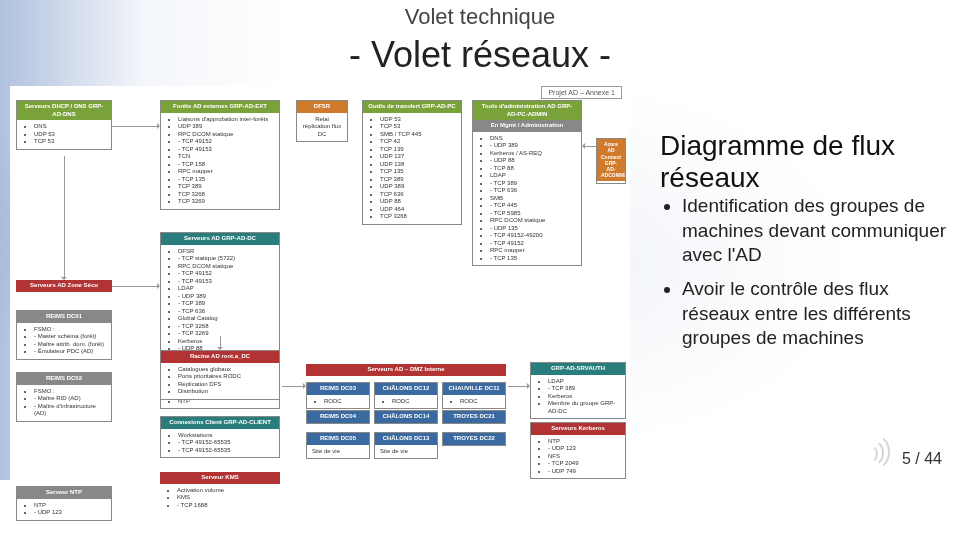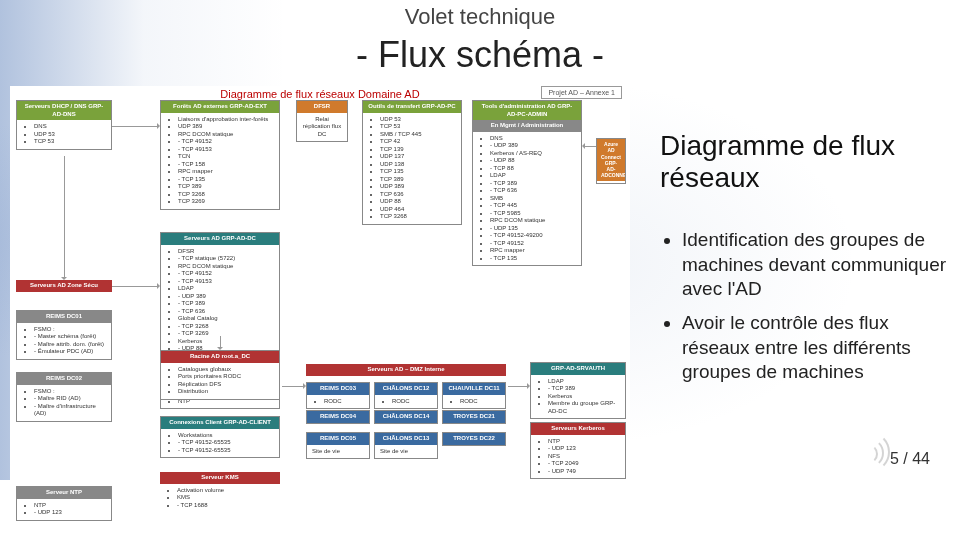--- a/index.html
+++ b/index.html
@@ -75,55 +75,53 @@
     border: 3px solid transparent; border-top-color: #999;
   }
 
   
   .right {
     position: absolute; top: 130px; left: 660px; width: 290px;
     z-index: 2;
   }
   .right h2 {
     font-size: 28px; font-weight: normal; color: #111; line-height: 1.15;
-    margin-bottom: 34px;
   }
   .right ul { list-style: disc; padding-left: 22px; }
   .right li { font-size: 19px; color: #222; margin-bottom: 10px; line-height: 1.28; }
 
   
   .footer-logo {
     position: absolute; bottom: 12px; right: 140px;
     font-style: italic; color: rgba(120,120,120,0.55); font-size: 14px;
     z-index: 1;
   }
   .pagenum {
-    position: absolute; bottom: 12px; right: 30px;
+    position: absolute; bottom: 12px; right: 18px;
     font-size: 16px; color: #333; z-index: 3;
   }
   .logo-swoosh {
     position: absolute; bottom: 8px; right: 70px; width: 60px; height: 40px;
     z-index: 1; opacity: 0.5;
   }
   .logo-swoosh span {
     position: absolute; border: 2px solid #aaa; border-color: transparent #aaa transparent transparent;
     border-radius: 50%;
   }
 </style>
 </head>
 <body>
 
 <div class="slide">
   <div class="bg-wash"></div>
 
   <div class="topbar">Volet technique</div>
-  <div class="title">- Flux schéma -</div>
+  <div class="title">- Volet réseaux -</div>
 
   <div class="diagram">
-    <div class="diagram-title">Diagramme de flux réseaux Domaine AD</div>
     <div class="diagram-ref">Projet AD – Annexe 1</div>
 
     <div class="node" style="top:14px; left:6px; width:96px;">
       <div class="hdr green">Serveurs DHCP / DNS
 GRP-AD-DNS</div>
       <div class="body">
           <ul>
         <li>DNS</li>
         <li>UDP 53</li>
         <li>TCP 53</li>

